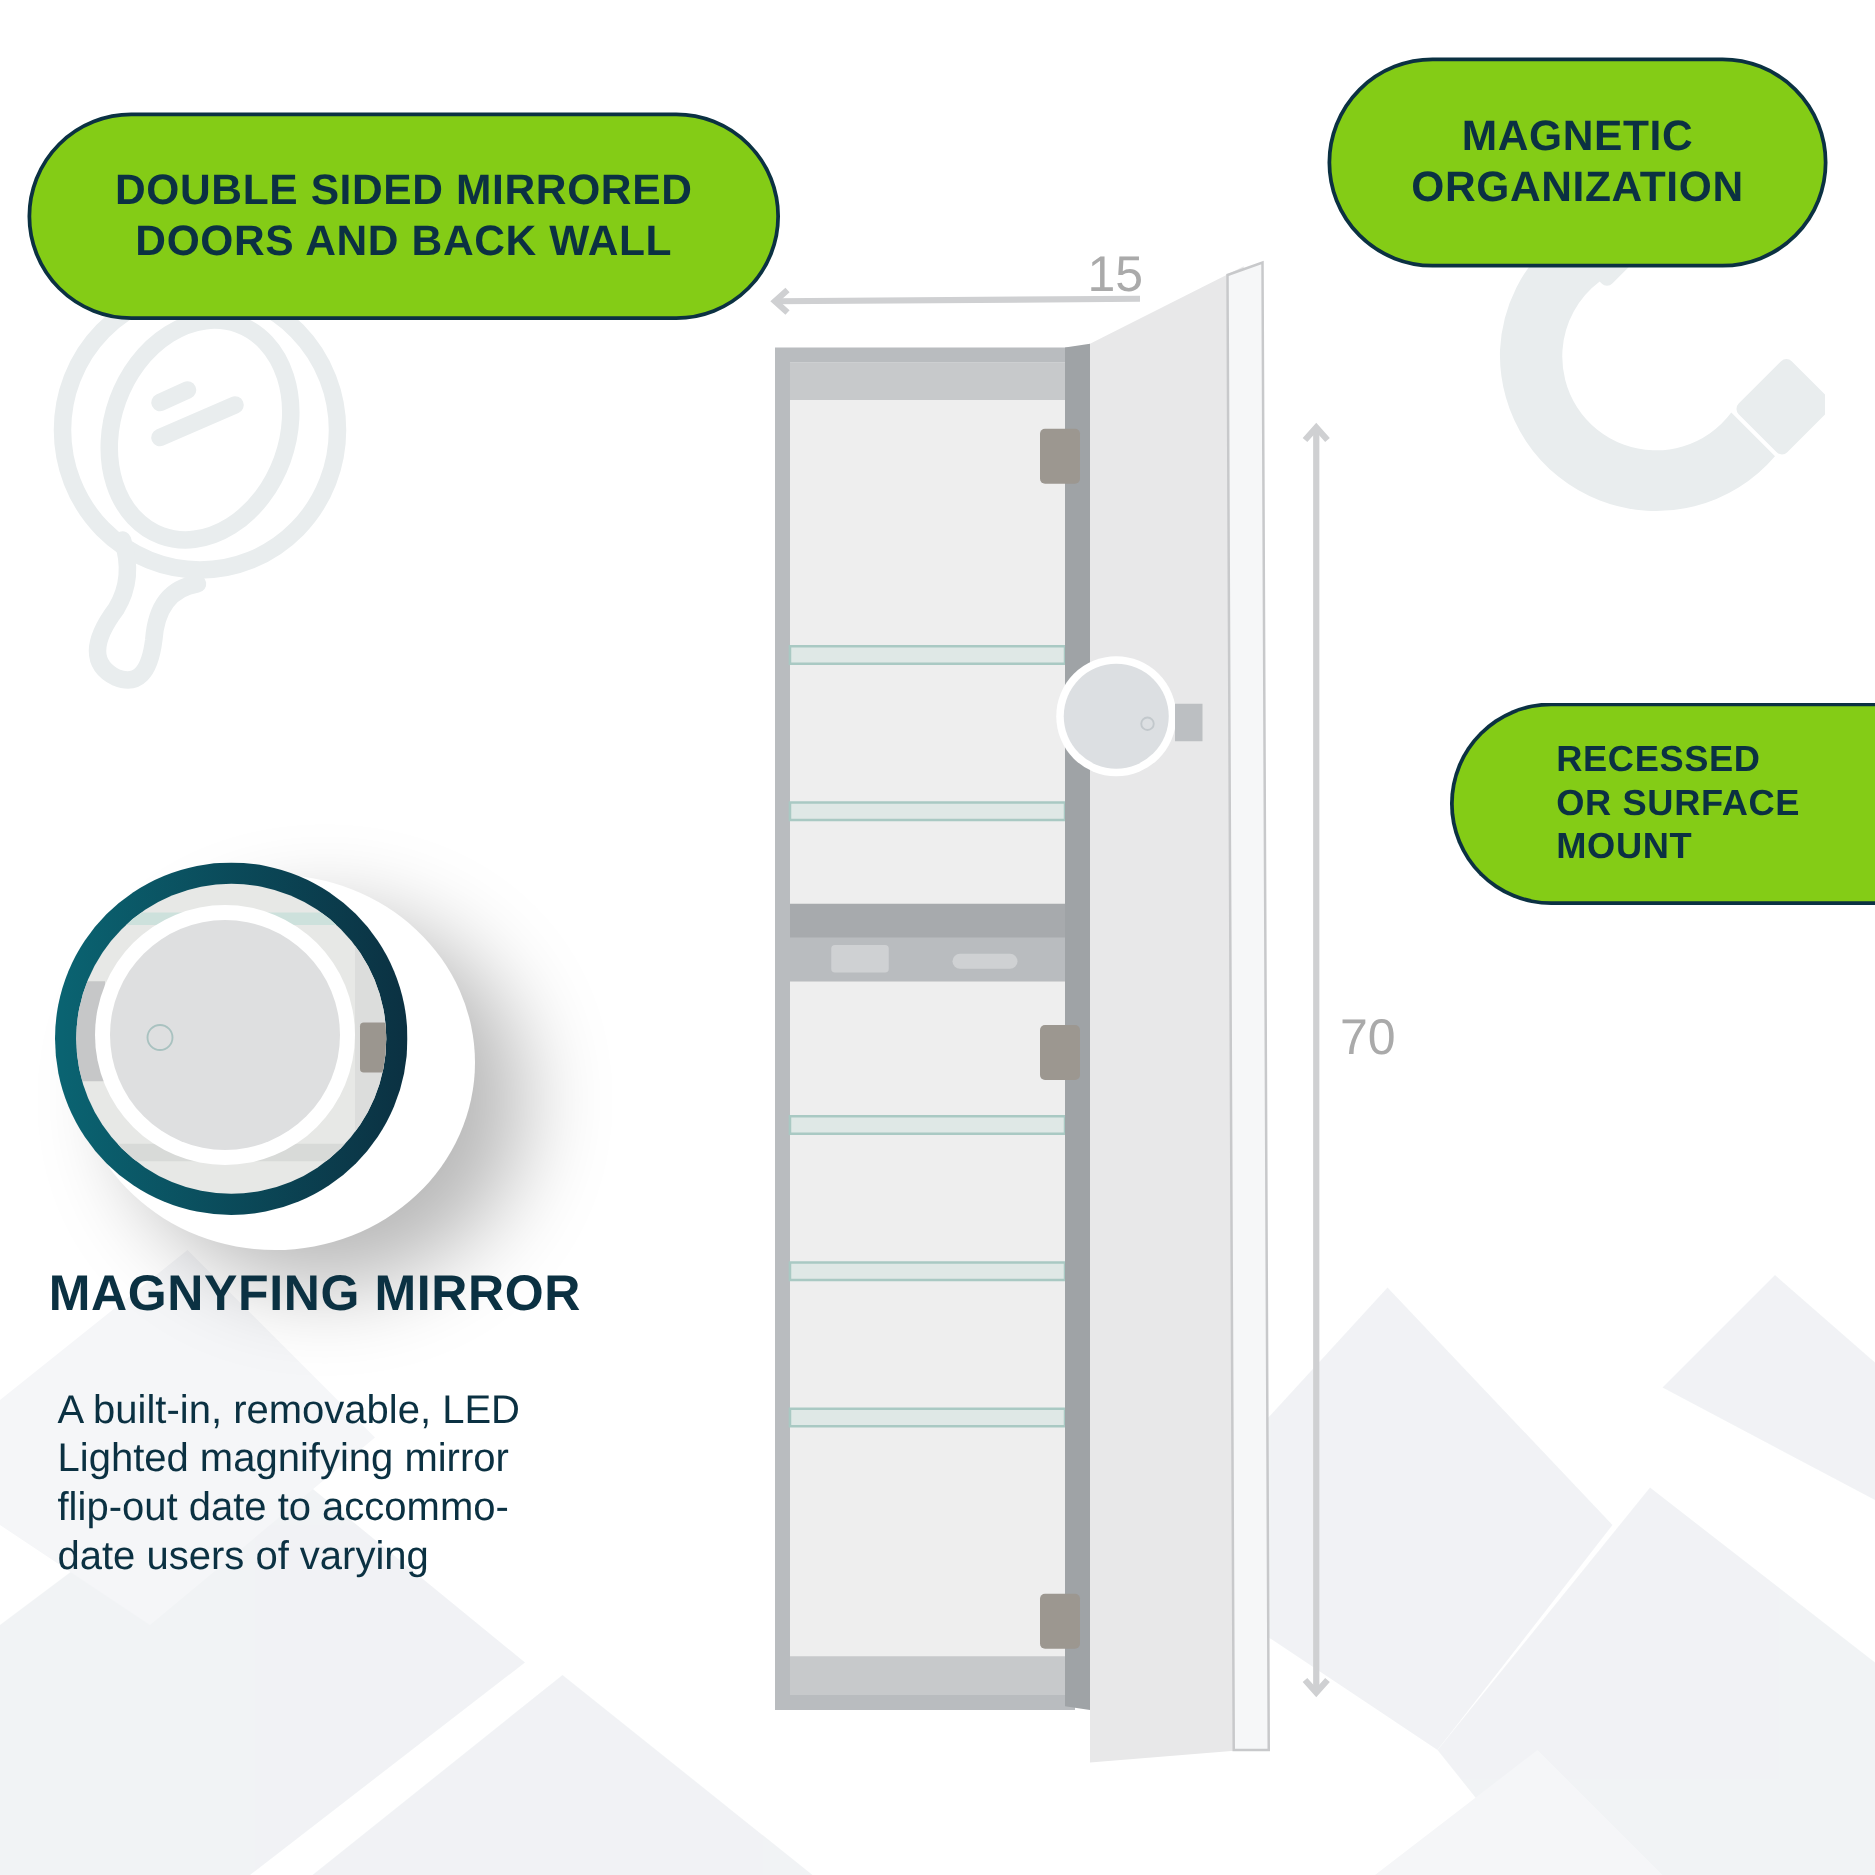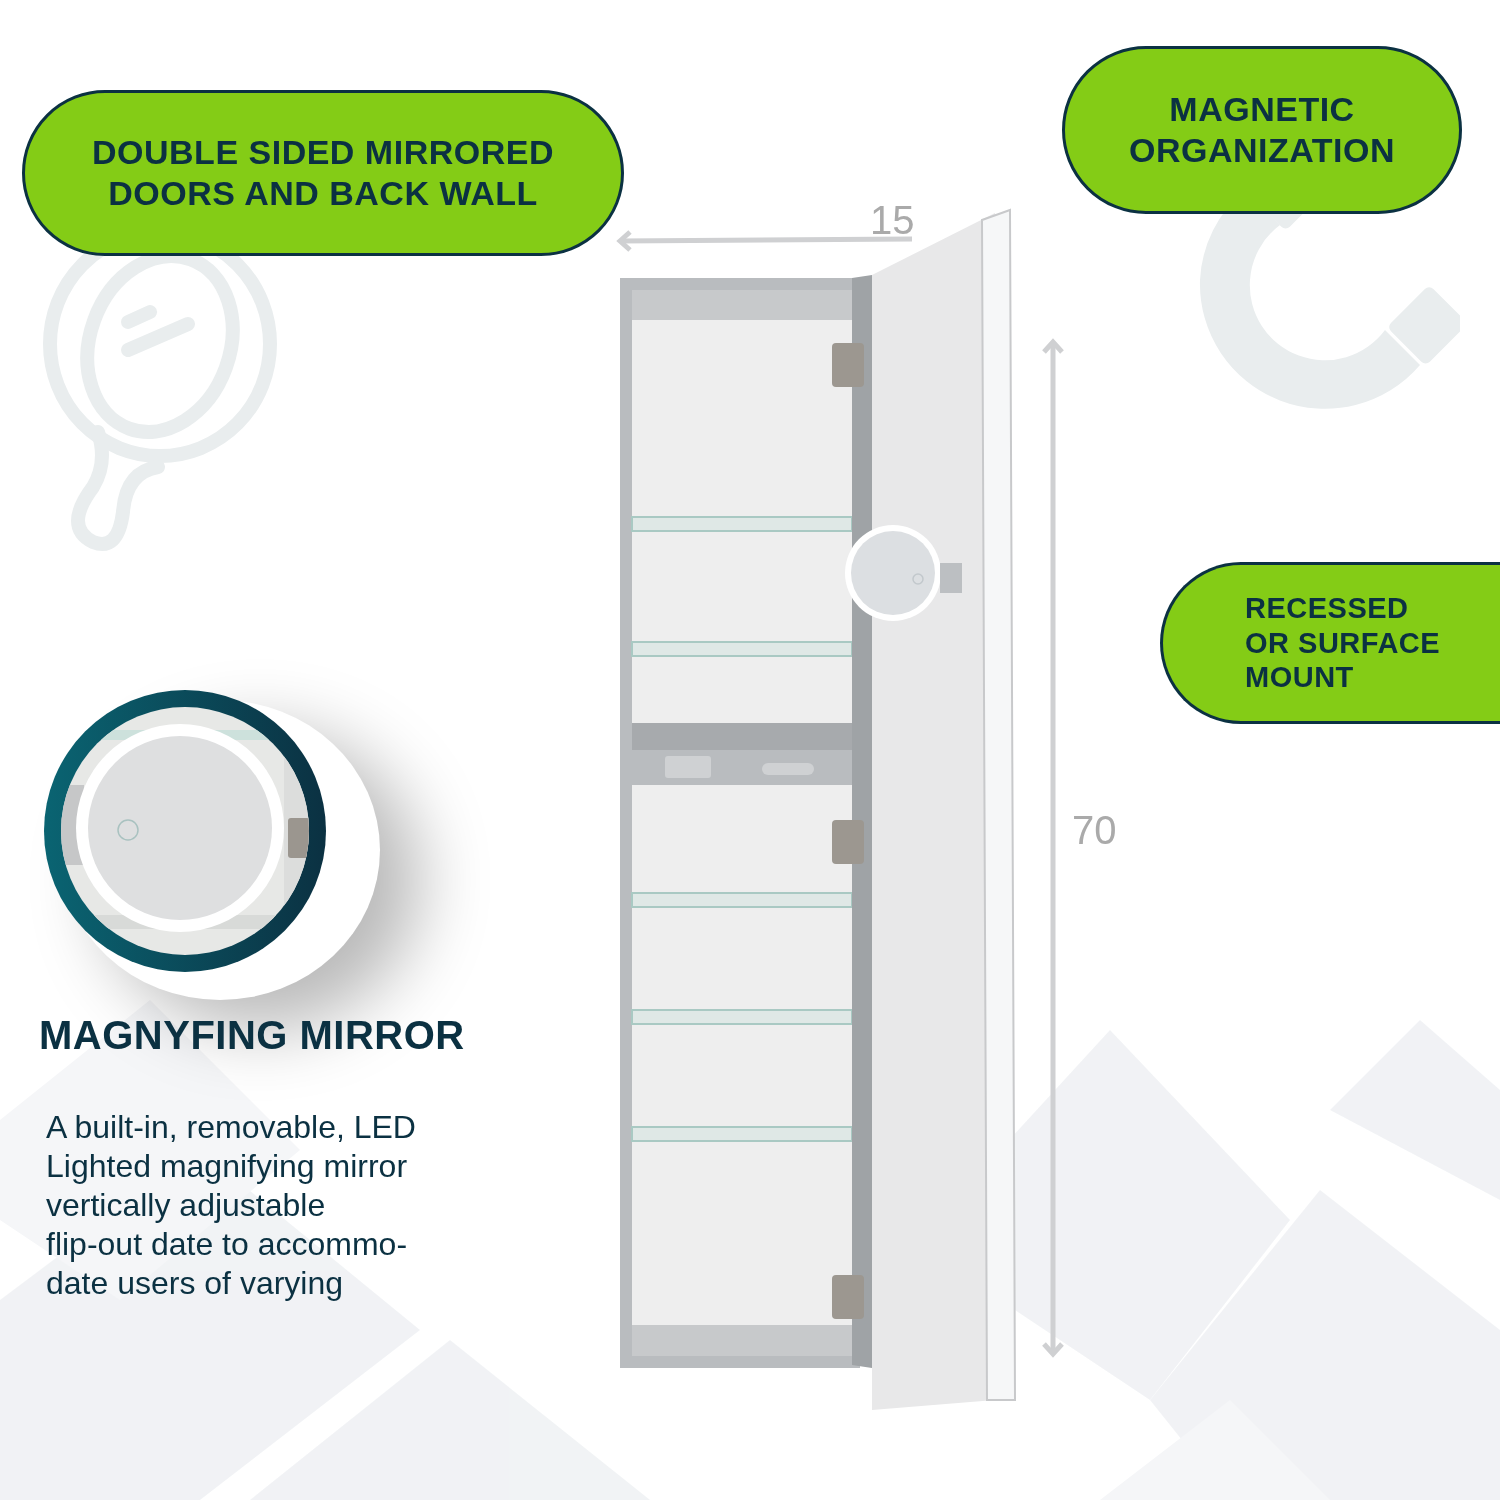--- a/index.html
+++ b/index.html
@@ -181,16 +181,15 @@
     <circle cx="136" cy="138" r="92" fill="#dedfe0"></circle>
     <circle cx="84" cy="140" r="10" fill="none" stroke="#a9c2c0" stroke-width="1.5"></circle>
     <rect x="244" y="128" width="22" height="40" rx="3" fill="#9b968f"></rect>
   </g>
 </svg>
 
 <h2 class="feature-title">MAGNYFING MIRROR</h2>
 <div class="feature-body">
   <span>A built-in, removable, LED</span>
   <span>Lighted magnifying mirror</span>
-  <span>vertically adjustable</span>
   <span>flip-out date to accommo-</span>
   <span>date users of varying</span>
 </div>
 
 </body></html>

